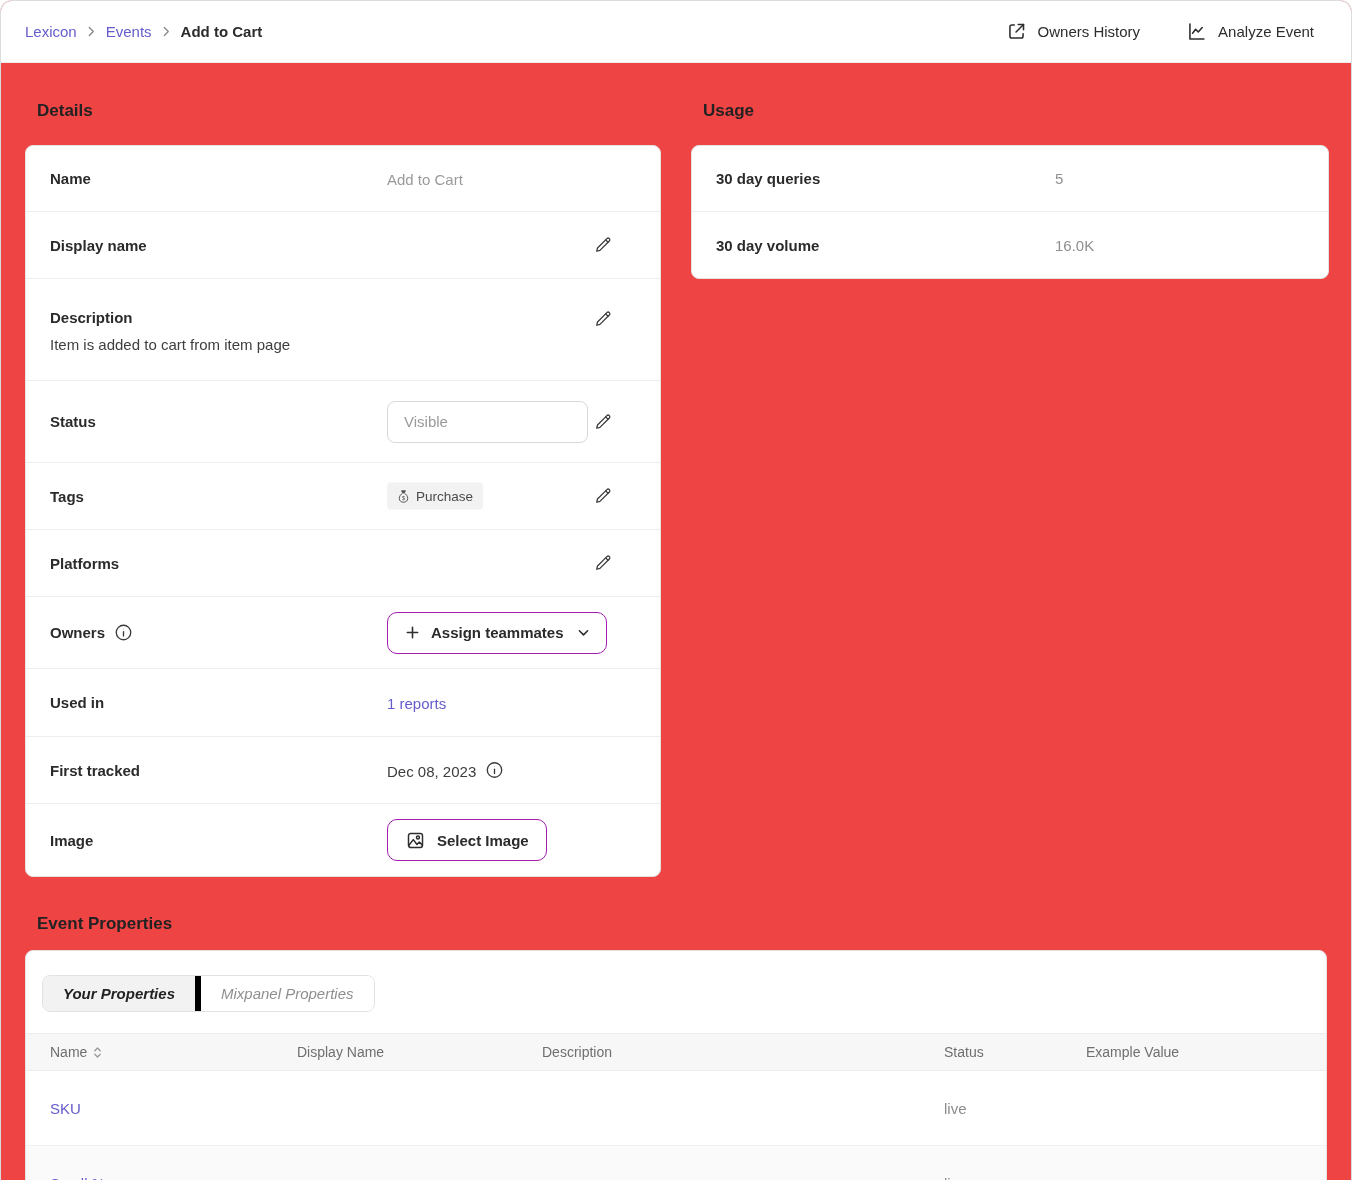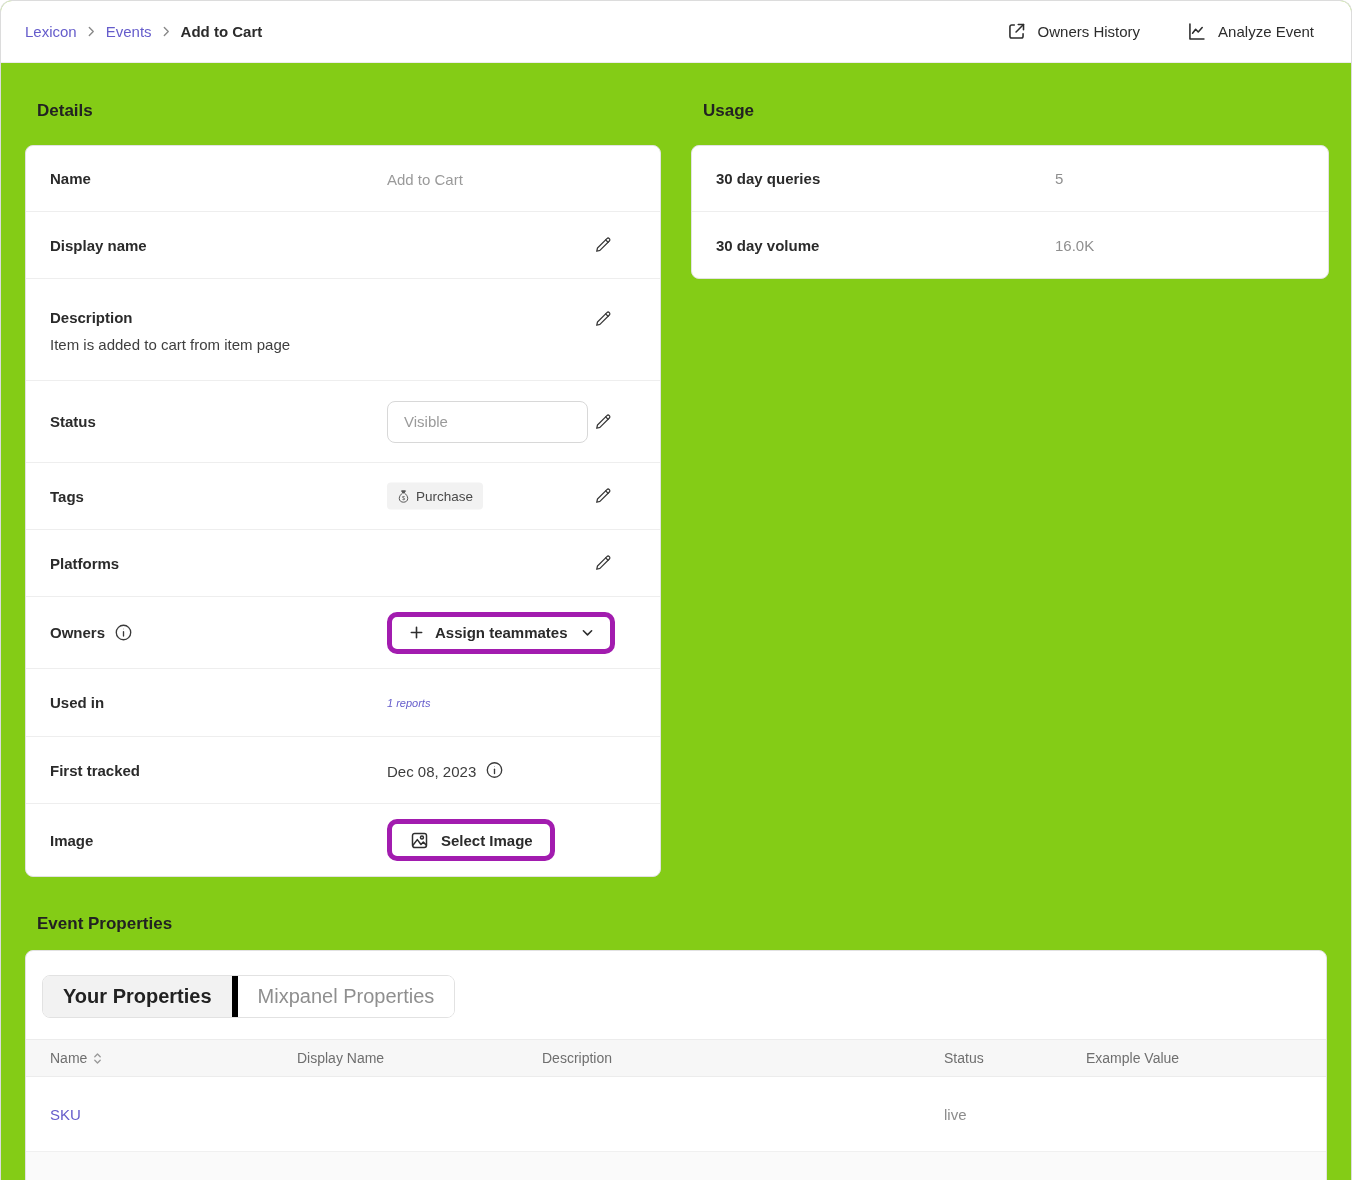--- a/index.html
+++ b/index.html
@@ -8,21 +8,21 @@
     font-family: "Liberation Sans", sans-serif;
     color:#2b2b2b;
     -webkit-font-smoothing: antialiased;
   }
   .app {
     width:1352px; height:1180px;
     border:1px solid #dcdcdc;
     border-bottom:none;
     border-radius:12px 12px 0 0;
     overflow:hidden;
-    background:#84cc16;
+    background:#ef4444;
     position:relative;
   }
 
   
   .topbar {
     height:62px;
     display:flex; align-items:center; justify-content:space-between;
     padding:0 37px 0 24px;
     border-bottom:1px solid #ececec;
     background:#fff;
@@ -93,26 +93,26 @@
   }
   .chip {
     display:inline-flex; align-items:center; gap:6px;
     background:#f2f2f2; border-radius:4px;
     padding:6px 10px;
     font-size:13.5px; color:#4a4a4a;
   }
   .btn-outline {
     display:inline-flex; align-items:center; gap:11px;
     height:42px; padding:0 17px;
-    border:5px solid #a21caf; border-radius:10px;
+    border:1px solid #a21caf; border-radius:10px;
     background:#fff; font-family:inherit;
     font-size:15px; font-weight:600; color:#2b2b2b;
     cursor:pointer;
   }
-  .link { color:#655CCB; font-size:11px; text-decoration:none; cursor:pointer;font-style:italic; }
+  .link { color:#655CCB; font-size:15px; text-decoration:none; cursor:pointer; }
 
   
   .urow {
     position:relative; display:flex; align-items:center;
     border-top:1px solid #eeeeee;
   }
   .urow:first-child { border-top:none; }
   .urow .rlabel { margin-left:24px; font-size:15px; font-weight:600; color:#2b2b2b; }
   .urow .uvalue { position:absolute; left:363px; color:#8f8f8f; font-size:15px; }
 
@@ -121,22 +121,22 @@
   .props-section .section-title { margin-bottom:16px; }
   .props-card { border:1px solid #e2e2e2; border-radius:8px; background:#fff; overflow:hidden; }
   .tabs {
     display:inline-flex;
     border:1px solid #e2e2e2; border-radius:8px;
     overflow:hidden;
     margin:24px 0 0 16px;
   }
   .tab {
     padding:9px 20px;
-    font-size:20px; color:#8f8f8f;
-    background:#fff; border:none; font-family:inherit; cursor:pointer;
+    font-size:15px; color:#8f8f8f;
+    background:#fff; border:none; font-family:inherit; cursor:pointer;font-style:italic;
   }
   .tab + .tab { border-left:6px solid #000000; }
   .tab.active { background:#f2f2f2; color:#222; font-weight:600; }
 
   .trow {
     display:grid;
     grid-template-columns:271px 245px 402px 142px 1fr;
     align-items:center;
   }
   .trow > div:first-child { padding-left:24px; }

